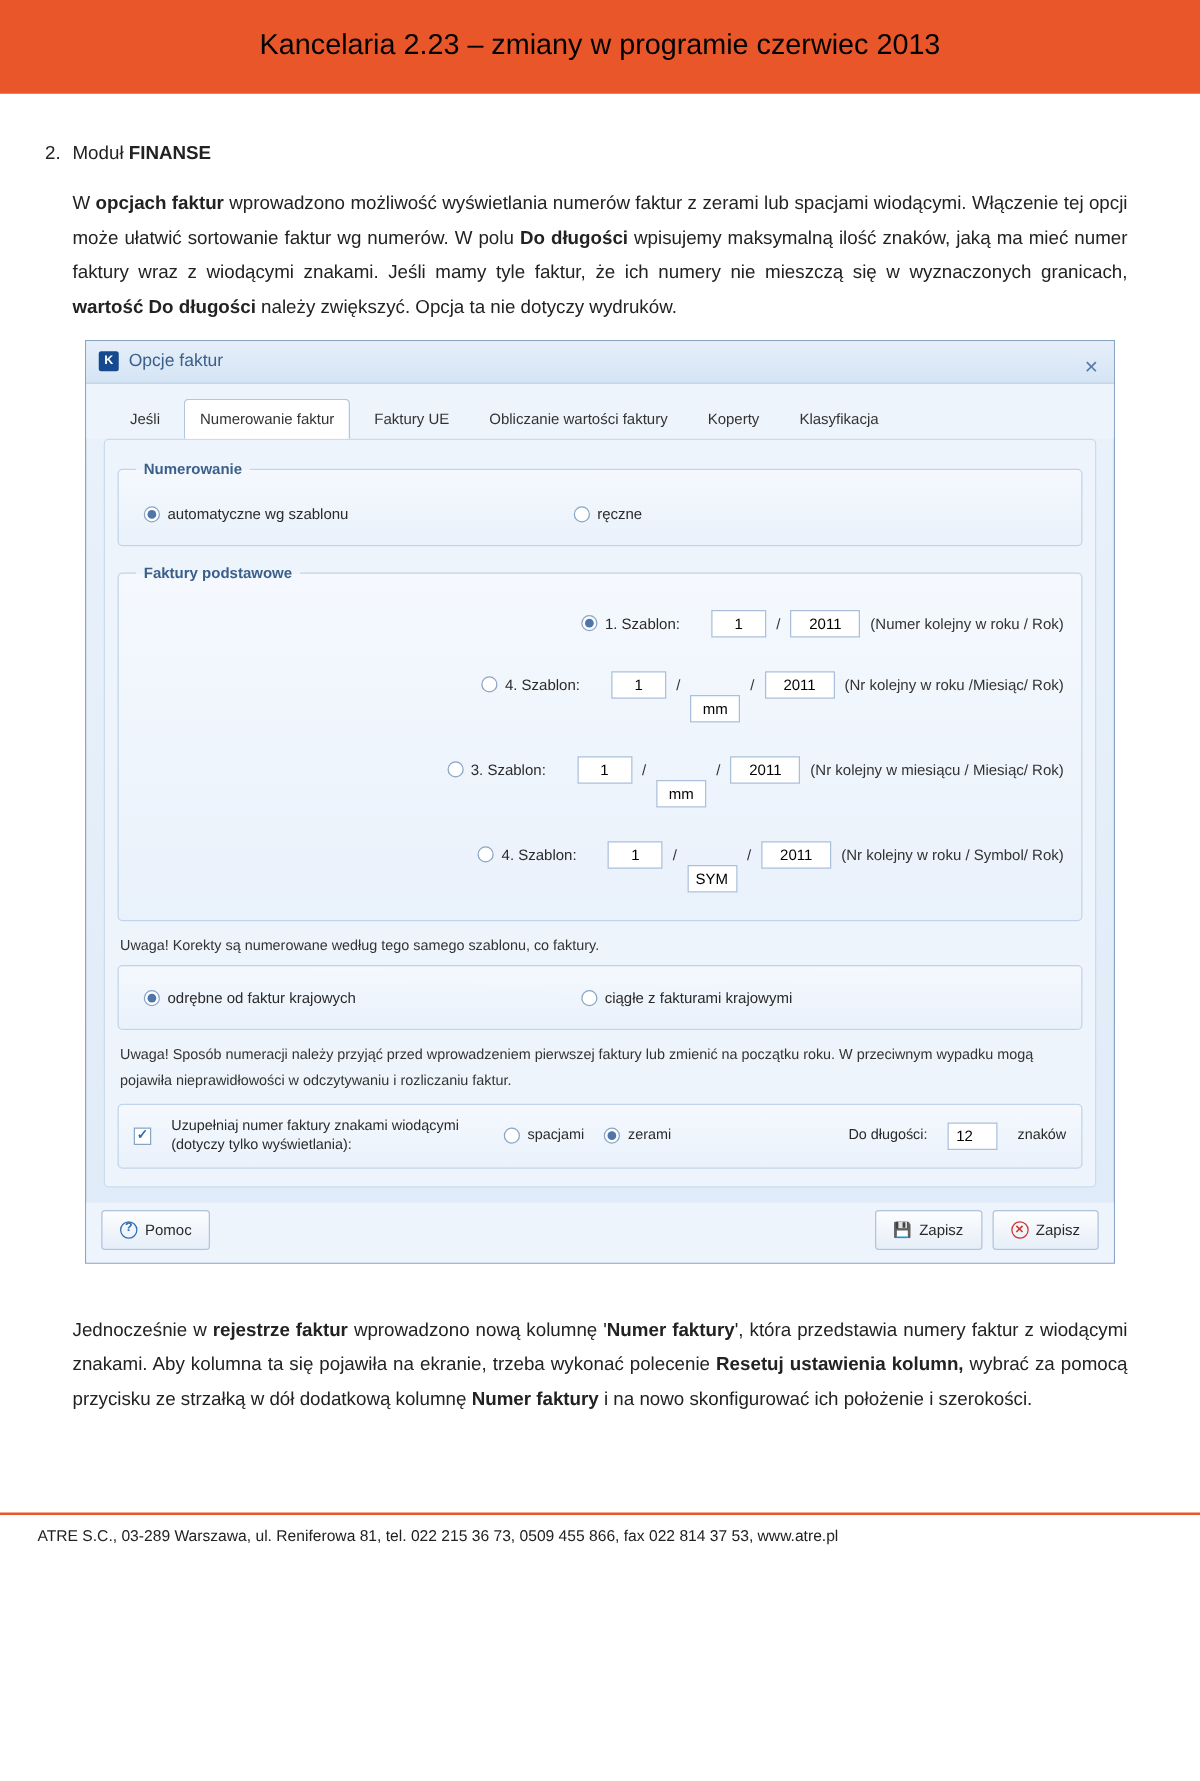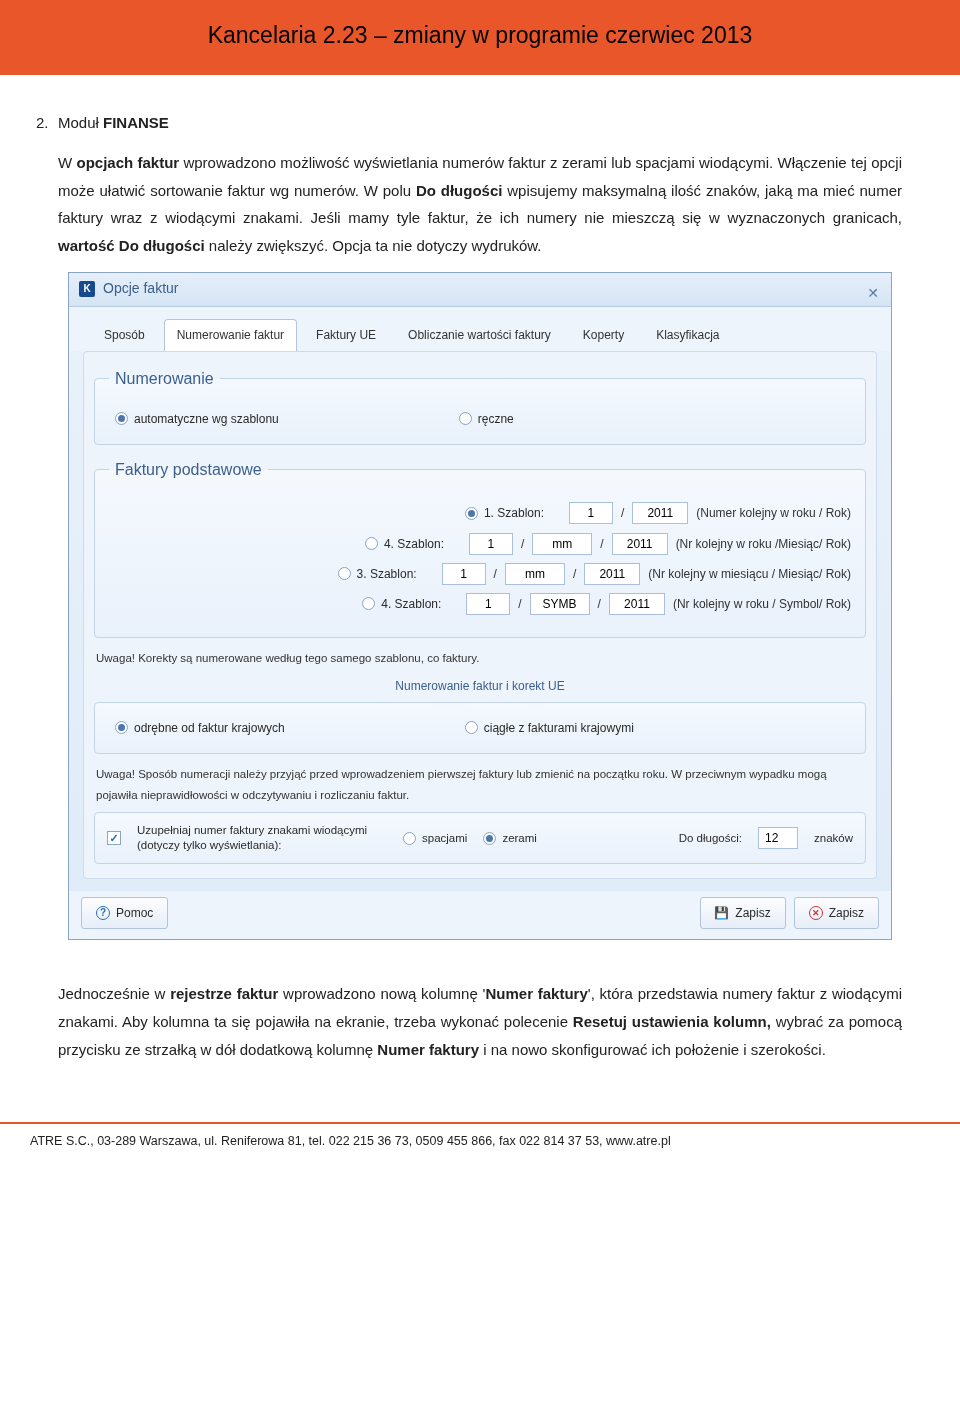--- a/index.html
+++ b/index.html
@@ -87,41 +87,41 @@
     border-radius:4px;
   }
   fieldset.fs {
     border:1px solid #c2d4ea;
     border-radius:4px;
     background: linear-gradient(#f5f9fe,#e9f1fb);
     margin: 4px 0 10px;
     padding: 10px 14px 14px;
   }
   fieldset.fs > legend {
-    padding:0 6px; color:#3b5f8b; font-size:16px;
+    padding:0 6px; color:#3b5f8b; font-size:12px;font-weight:bold;
   }
   .radio-row { display:flex; gap:180px; padding:4px 0 0 6px; }
   .radio-row.tight { }
   .radio-opt { display:flex; align-items:center; gap:6px; }
   .radio-opt .rdot {
     width:13px;height:13px;border:1px solid #8aa4c4;border-radius:50%;
     background:#fff;display:inline-flex;align-items:center;justify-content:center;
   }
   .radio-opt.selected .rdot::after{
     content:""; width:7px;height:7px;border-radius:50%;background:#4d76ab;
   }
   .tmpl-row {
     display:flex; align-items:center; gap:8px; margin:8px 0;justify-content:flex-end;
   }
   .tmpl-row .lbl { width:96px; display:flex;align-items:center;gap:6px; }
   .inp {
     height:22px; border:1px solid #a9bfdb; background:#fff;
     padding:0 6px; font-size:12px; text-align:center;
   }
-  .inp.w1{width:44px;} .inp.w2{width:60px;} .inp.w3{width:56px;}
+  .inp.w1{width:44px;} .inp.w2{width:40px;margin-top:38px;} .inp.w3{width:56px;}
   .slash{color:#333;}
   .tmpl-desc{color:#333;}
   .warn-line{font-size:11.5px;color:#333;margin:6px 2px 2px;}
   .sub-legend{text-align:center;color:#3b5f8b;font-size:12px;margin:6px 0 2px;}
   .fill-row{
     display:flex;align-items:center;gap:16px;border:1px solid #c2d4ea;
     background:linear-gradient(#f5f9fe,#e9f1fb);border-radius:4px;
     padding:10px 12px;margin-top:6px;font-size:11.5px;
   }
   .chk{width:14px;height:14px;border:1px solid #8aa4c4;background:#fff;
@@ -139,21 +139,21 @@
     border:1px solid #b1c4dd;border-radius:3px;
     background:linear-gradient(#fdfdfe,#e6eef8);
     padding:4px 14px;font-size:12px;color:#2a2a2a;
   }
   .btn .icn{width:14px;height:14px;display:inline-flex;align-items:center;justify-content:center;font-size:12px;}
   .icn.help{color:#2d6db3;border:1px solid #2d6db3;border-radius:50%;font-weight:bold;font-size:10px;}
   .icn.save{color:#6a85a8;}
   .icn.cancel{color:#c33; border:1px solid #c33;border-radius:50%;font-size:9px;font-weight:bold;}
   .footer-band{
     border-top:2px solid #e8562a;
-    margin-top:26px;
+    margin-top:44px;
     padding:10px 30px 28px;
     font-size:12.5px;
     font-family:Verdana,Tahoma,sans-serif;
     color:#222;
   }
   .push-left{margin-right:auto;}
 </style>
 </head>
 <body>
 
@@ -173,21 +173,21 @@
   </p>
 
   <div class="app-window">
     <div class="win-title">
       <span class="icon-box">K</span>
       <span>Opcje faktur</span>
       <span class="close-x">✕</span>
     </div>
 
     <div class="tabs-row">
-      <div class="tab">Sposób</div>
+      <div class="tab">Jeśli</div>
       <div class="tab active">Numerowanie faktur</div>
       <div class="tab">Faktury UE</div>
       <div class="tab">Obliczanie wartości faktury</div>
       <div class="tab">Koperty</div>
       <div class="tab">Klasyfikacja</div>
     </div>
 
     <div class="tab-content">
 
       <fieldset class="fs">
@@ -261,21 +261,20 @@
           <span class="slash">/</span>
           <input class="inp w2" value="SYMB" style="">
           <span class="slash">/</span>
           <input class="inp w3" value="2011" style="">
           <span class="tmpl-desc">(Nr kolejny w roku / Symbol/ Rok)</span>
         </div>
       </fieldset>
 
       <div class="warn-line">Uwaga! Korekty są numerowane według tego samego szablonu, co faktury.</div>
 
-      <div class="sub-legend">Numerowanie faktur i korekt UE</div>
       <fieldset class="fs">
         <div class="radio-row tight">
           <div class="radio-opt selected">
             <span class="rdot"></span>
             <span>odrębne od faktur krajowych</span>
           </div>
           <div class="radio-opt">
             <span class="rdot"></span>
             <span>ciągłe z fakturami krajowymi</span>
           </div>

